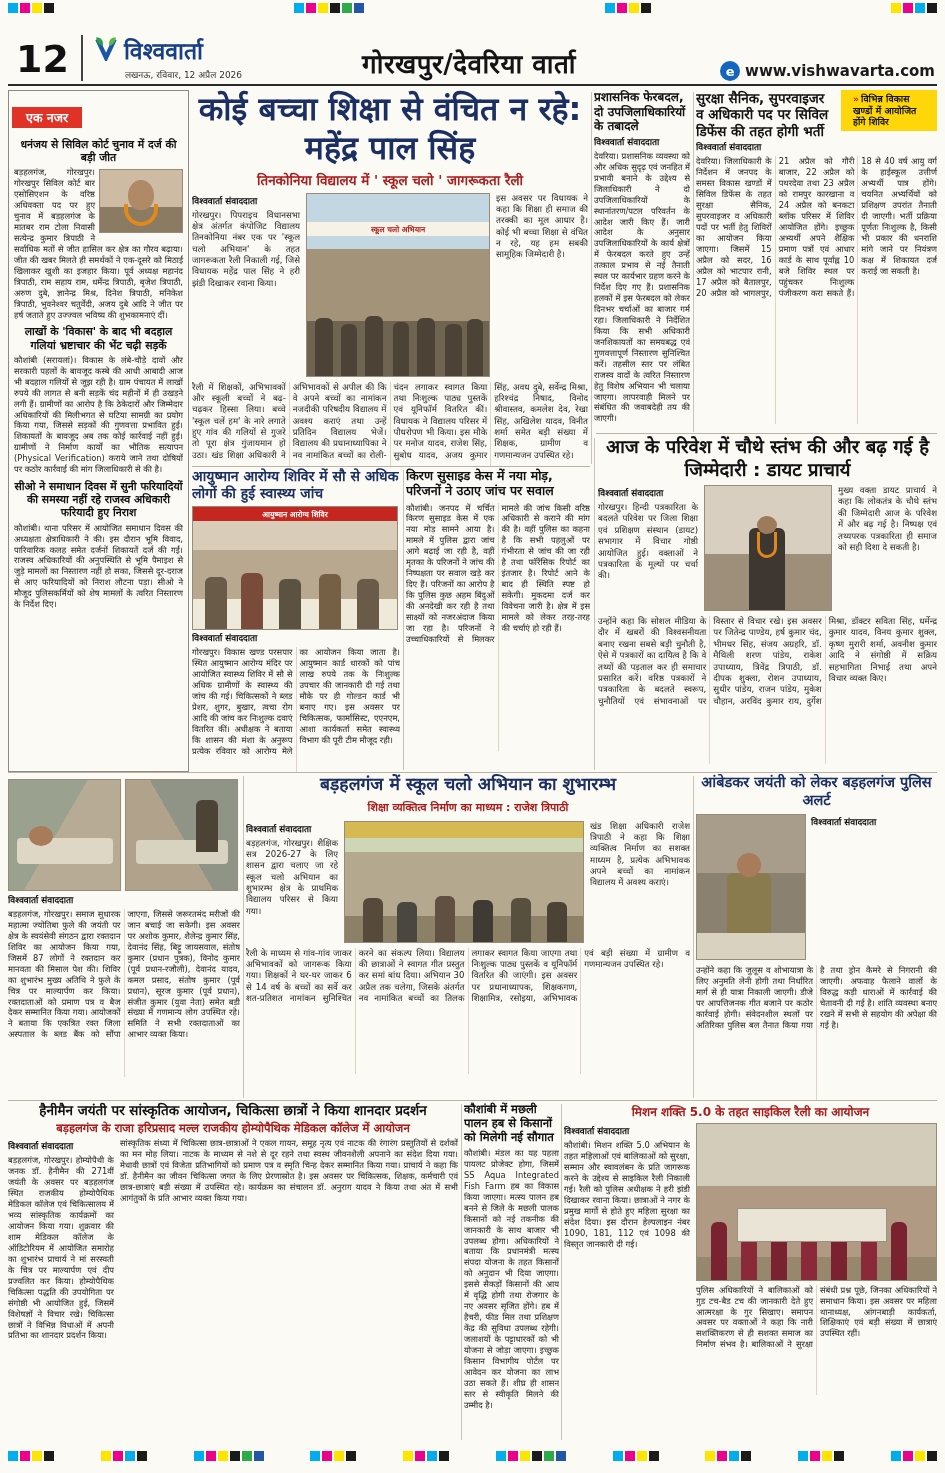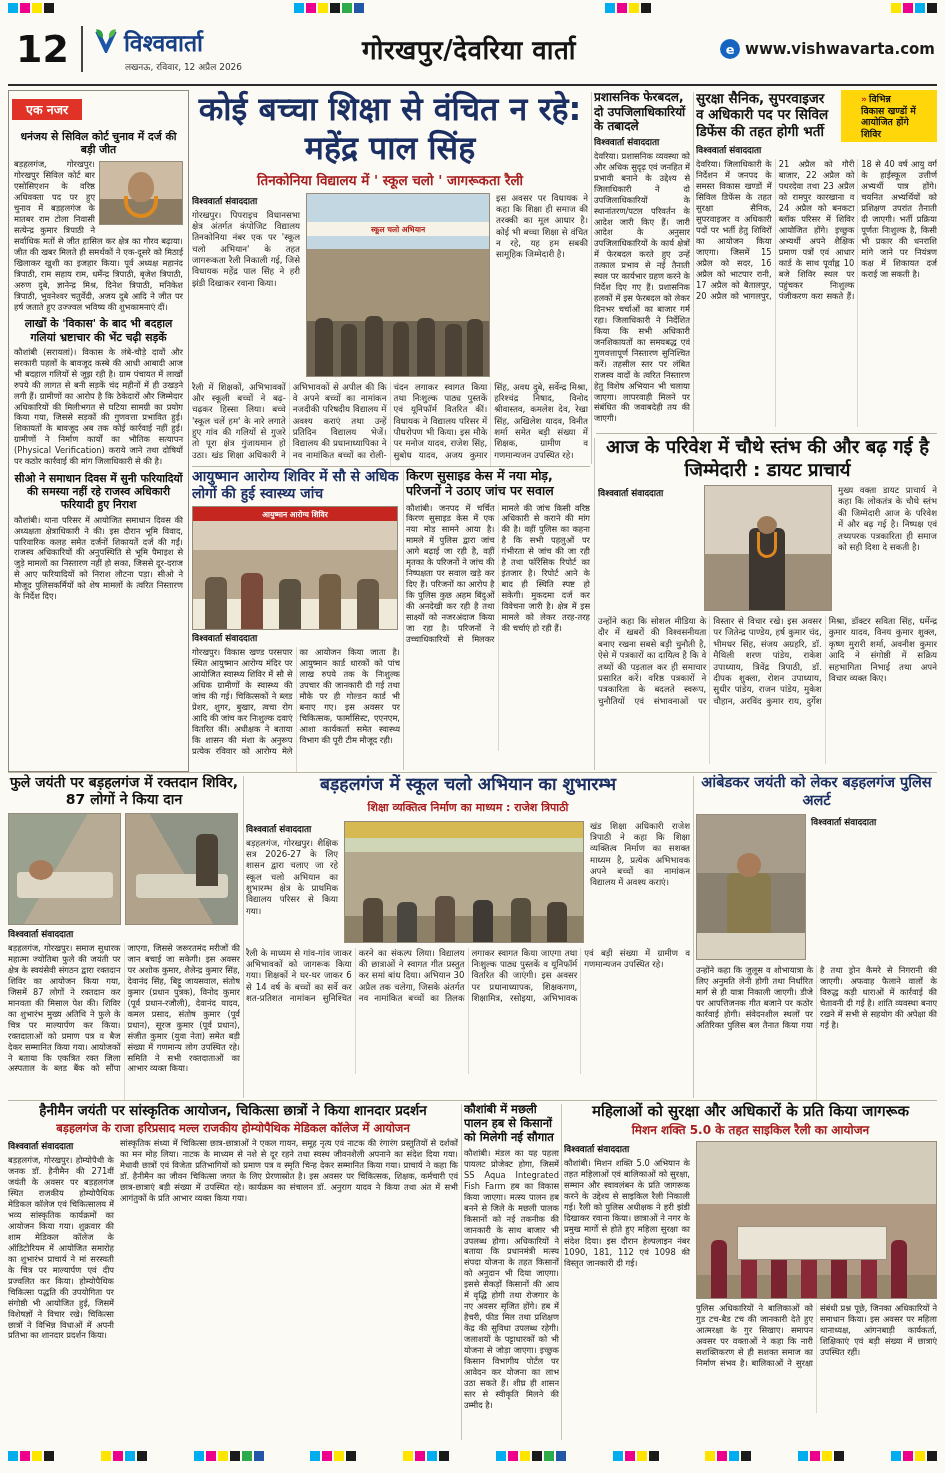--- a/index.html
+++ b/index.html
@@ -10,21 +10,21 @@
   .regrow { position:absolute; left:8px; right:8px; display:flex; justify-content:space-between; }
   .regrow.top { top:3px; }
   .regrow.bottom { top:1451px; }
   .cluster { display:flex; gap:2px; }
   .cluster i { display:block; width:10px; height:10px; }
   .cluster .c { background:#00aeef; } .cluster .m { background:#ec008c; }
   .cluster .y { background:#ffe400; } .cluster .k { background:#1b1b1b; }
   .cluster .g { background:#2faa4a; } .cluster .b { background:#2456a8; }
 
   
-  .masthead { position:absolute; left:10px; top:17px; width:925px; height:64px; display:flex; align-items:center; }
+  .masthead { position:absolute; left:10px; top:17px; width:925px; height:64px; display:flex; align-items:flex-end; }
   .pagenum { font-size:38px; font-weight:bold; color:#111; padding:0 12px 0 6px; }
   .mast-div { width:2px; height:46px; background:#444; margin-right:10px; }
   .logoblock { display:flex; flex-direction:column; }
   .logorow { display:flex; align-items:center; gap:5px; }
   .logotext { font-size:23px; font-weight:bold; color:#173f86; }
   .edition { font-size:9px; color:#333; margin-top:2px; margin-left:32px; }
   .sectiontitle { font-size:26px; font-weight:bold; color:#141414; margin-left:120px; letter-spacing:.5px; }
   .website { margin-left:auto; display:flex; align-items:center; gap:5px; font-size:15px; font-weight:bold; color:#1b1b1b; }
   .eicon { display:flex; align-items:center; justify-content:center; width:20px; height:20px; border-radius:50%; background:#1565c0; color:#fff; font-size:13px; font-weight:bold; }
   .mast-rule { position:absolute; left:8px; top:84px; width:929px; border-top:2.5px solid #2a2a2a; }
@@ -54,26 +54,26 @@
   .blood-photo2 { background:linear-gradient(60deg,#b0a28b 0 50%, #8f9486 50%); }
   .school-photo { background:linear-gradient(#cfd6b8 0 25%, #b4a98f 25% 78%, #8c8066 78%); }
   .police-photo { background:linear-gradient(#a79d8a 0 40%, #8a8170 40%); }
   .hahn-photo { background:linear-gradient(#4c4038 0 68%, #7d6b52 68%); }
   .shakti-photo { background:linear-gradient(#d4ccba 0 40%, #b09a84 40% 85%, #97876d 85%); }
   .portrait { float:right; width:84px; height:64px; margin:2px 0 3px 4px; border:1px solid #958c7b; background:linear-gradient(#cdbba3 0 60%, #8c7b63 60%); position:relative; }
   .portrait .face { position:absolute; left:28px; top:10px; width:26px; height:30px; border-radius:50% 50% 45% 45%; background:#b08a66; }
   .portrait .garland { position:absolute; left:24px; top:34px; width:34px; height:22px; border:4px solid #e08a1e; border-top:none; border-radius:0 0 20px 20px; }
 
   
-  .eknazar { left:8px; top:90px; width:181px; height:682px; border:1.5px solid #8d897c; padding:8px 5px; }
+  .eknazar { left:8px; top:90px; width:181px; height:682px; border:1.5px solid #8d897c; padding:16px 5px; }
   .eknazar .tab { display:inline-block; background:#e03226; color:#fff; font-size:12.5px; font-weight:bold; padding:2px 14px; margin:-2px 0 5px -2px; }
   .eknazar h3 { font-size:10.8px; text-align:center; margin:5px 0 3px; }
   .eknazar .bodytext { font-size:8.3px; }
 
-  .kicker { width:96px; background:#ffd60a; padding:3px 20px; font-size:9.3px; font-weight:bold; line-height:1.25; color:#161616; flex:none; }
+  .kicker { width:96px; background:#ffd60a; padding:3px 12px; font-size:9.3px; font-weight:bold; line-height:1.25; color:#161616; flex:none; }
   .kicker .arrow { color:#c62620; font-weight:bold; margin-right:2px; }
 </style>
 </head>
 <body>
 
 <div class="page">
 
   <div class="regrow top">
     <div class="cluster">
         <i class="c"></i>
@@ -198,35 +198,35 @@
   <section class="story" style="left:406px;top:468px;width:184px;height:304px">
     <h2 class="hl" style="font-size:12.5px">किरण सुसाइड केस में नया मोड़, परिजनों ने उठाए जांच पर सवाल</h2>
     <div class="bodytext cols2" style="margin-top:4px;height:248px;font-size:8.3px">कौशांबी। जनपद में चर्चित किरण सुसाइड केस में एक नया मोड़ सामने आया है। मामले में पुलिस द्वारा जांच आगे बढ़ाई जा रही है, वहीं मृतका के परिजनों ने जांच की निष्पक्षता पर सवाल खड़े कर दिए हैं। परिजनों का आरोप है कि पुलिस कुछ अहम बिंदुओं की अनदेखी कर रही है तथा साक्ष्यों को नजरअंदाज किया जा रहा है। परिजनों ने उच्चाधिकारियों से मिलकर मामले की जांच किसी वरिष्ठ अधिकारी से कराने की मांग की है। वहीं पुलिस का कहना है कि सभी पहलुओं पर गंभीरता से जांच की जा रही है तथा फॉरेंसिक रिपोर्ट का इंतजार है। रिपोर्ट आने के बाद ही स्थिति स्पष्ट हो सकेगी। मुकदमा दर्ज कर विवेचना जारी है। क्षेत्र में इस मामले को लेकर तरह-तरह की चर्चाएं हो रही हैं।</div>
   </section>
 
   <section class="story" style="left:598px;top:436px;width:339px;height:336px">
     <h2 class="hl center" style="font-size:18.5px">आज के परिवेश में चौथे स्तंभ की और बढ़ गई है जिम्मेदारी : डायट प्राचार्य</h2>
     <div style="display:flex;gap:6px;margin-top:4px">
       <div style="width:100px">
         <div class="byline">विश्ववार्ता संवाददाता</div>
+        <p class="bodytext">गोरखपुर। हिन्दी पत्रकारिता के बदलते परिवेश पर जिला शिक्षा एवं प्रशिक्षण संस्थान (डायट) सभागार में विचार गोष्ठी आयोजित हुई। वक्ताओं ने पत्रकारिता के मूल्यों पर चर्चा की।</p>
       </div>
       <div class="photo pillar-photo" style="width:128px;height:126px">
         <span class="fig" style="left:44px;width:36px;height:82px;background:#3e3630"></span>
         <span style="position:absolute;left:52px;top:46px;width:20px;height:26px;border:3px solid #e0861e;border-top:none;border-radius:0 0 12px 12px"></span>
         <span style="position:absolute;left:52px;top:30px;width:20px;height:18px;border-radius:50%;background:#9c7a5a"></span>
       </div>
       <div style="flex:1">
         <p class="bodytext">मुख्य वक्ता डायट प्राचार्य ने कहा कि लोकतंत्र के चौथे स्तंभ की जिम्मेदारी आज के परिवेश में और बढ़ गई है। निष्पक्ष एवं तथ्यपरक पत्रकारिता ही समाज को सही दिशा दे सकती है।</p>
       </div>
     </div>
     <div class="bodytext cols3" style="margin-top:5px;height:148px">उन्होंने कहा कि सोशल मीडिया के दौर में खबरों की विश्वसनीयता बनाए रखना सबसे बड़ी चुनौती है, ऐसे में पत्रकारों का दायित्व है कि वे तथ्यों की पड़ताल कर ही समाचार प्रसारित करें। वरिष्ठ पत्रकारों ने पत्रकारिता के बदलते स्वरूप, चुनौतियों एवं संभावनाओं पर विस्तार से विचार रखे। इस अवसर पर जितेन्द्र पाण्डेय, हर्ष कुमार चंद, भीमधर सिंह, संजय अग्रहरि, डॉ. मैथिली शरण पांडेय, राकेश उपाध्याय, त्रिवेंद्र त्रिपाठी, डॉ. दीपक शुक्ला, रोशन उपाध्याय, सुधीर पांडेय, राजन पांडेय, मुकेश चौहान, अरविंद कुमार राय, दुर्गेश मिश्रा, डॉक्टर सविता सिंह, धर्मेन्द्र कुमार यादव, विनय कुमार शुक्ल, कृष्ण मुरारी शर्मा, अवनीश कुमार आदि ने संगोष्ठी में सक्रिय सहभागिता निभाई तथा अपने विचार व्यक्त किए।</div>
   </section>
 
   <section class="story" style="left:8px;top:774px;width:232px;height:326px">
-    <h2 class="hl center" style="font-size:14px">फुले जयंती पर बड़हलगंज में रक्तदान शिविर, 87 लोगों ने किया दान</h2>
     <div style="display:flex;gap:4px;margin:5px 0 3px">
       <div class="photo blood-photo1" style="width:113px;height:112px">
         <span style="position:absolute;left:8px;top:58px;width:96px;height:26px;background:#ded7c6;border-radius:4px"></span>
         <span style="position:absolute;left:20px;top:46px;width:24px;height:20px;border-radius:50%;background:#a87c5a"></span>
       </div>
       <div class="photo blood-photo2" style="width:113px;height:112px">
         <span style="position:absolute;left:10px;top:60px;width:92px;height:24px;background:#d8d2c0;border-radius:4px"></span>
         <span style="position:absolute;left:70px;top:20px;width:22px;height:52px;background:#4c4236;border-radius:6px 6px 0 0"></span>
       </div>
     </div>
@@ -286,21 +286,20 @@
       </div>
     </div>
   </section>
 
   <section class="story" style="left:464px;top:1102px;width:95px;height:340px">
     <h2 class="hl" style="font-size:11.5px">कौशांबी में मछली पालन हब से किसानों को मिलेगी नई सौगात</h2>
     <p class="bodytext" style="margin-top:4px;font-size:8.3px">कौशांबी। मंडल का यह पहला पायलट प्रोजेक्ट होगा, जिसमें SS Aqua Integrated Fish Farm हब का विकास किया जाएगा। मत्स्य पालन हब बनने से जिले के मछली पालक किसानों को नई तकनीक की जानकारी के साथ बाजार भी उपलब्ध होगा। अधिकारियों ने बताया कि प्रधानमंत्री मत्स्य संपदा योजना के तहत किसानों को अनुदान भी दिया जाएगा। इससे सैकड़ों किसानों की आय में वृद्धि होगी तथा रोजगार के नए अवसर सृजित होंगे। हब में हैचरी, फीड मिल तथा प्रशिक्षण केंद्र की सुविधा उपलब्ध रहेगी। जलाशयों के पट्टाधारकों को भी योजना से जोड़ा जाएगा। इच्छुक किसान विभागीय पोर्टल पर आवेदन कर योजना का लाभ उठा सकते हैं। शीघ्र ही शासन स्तर से स्वीकृति मिलने की उम्मीद है।</p>
   </section>
 
   <section class="story" style="left:564px;top:1102px;width:373px;height:340px">
-    <h2 class="hl center" style="font-size:15px">महिलाओं को सुरक्षा और अधिकारों के प्रति किया जागरूक</h2>
     <h3 class="hl maroon center" style="font-size:12px;margin:3px 0">मिशन शक्ति 5.0 के तहत साइकिल रैली का आयोजन</h3>
     <div style="display:flex;gap:6px;margin-top:3px">
       <div style="width:126px">
         <div class="byline">विश्ववार्ता संवाददाता</div>
         <p class="bodytext" style="font-size:8.4px">कौशांबी। मिशन शक्ति 5.0 अभियान के तहत महिलाओं एवं बालिकाओं को सुरक्षा, सम्मान और स्वावलंबन के प्रति जागरूक करने के उद्देश्य से साइकिल रैली निकाली गई। रैली को पुलिस अधीक्षक ने हरी झंडी दिखाकर रवाना किया। छात्राओं ने नगर के प्रमुख मार्गों से होते हुए महिला सुरक्षा का संदेश दिया। इस दौरान हेल्पलाइन नंबर 1090, 181, 112 एवं 1098 की विस्तृत जानकारी दी गई।</p>
       </div>
       <div style="flex:1">
         <div class="photo shakti-photo" style="width:100%;height:158px">
           <span class="fig" style="left:14px;width:16px;height:58px;background:#7a2230"></span>
           <span class="fig" style="left:44px;width:16px;height:54px;background:#8a2a38"></span>

